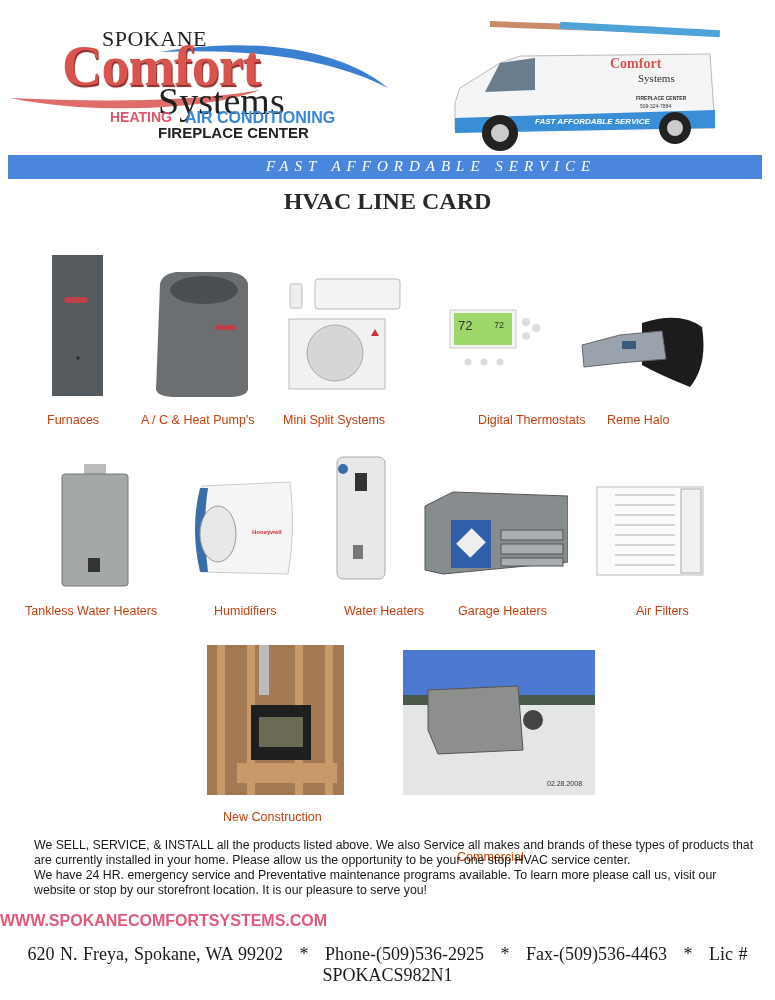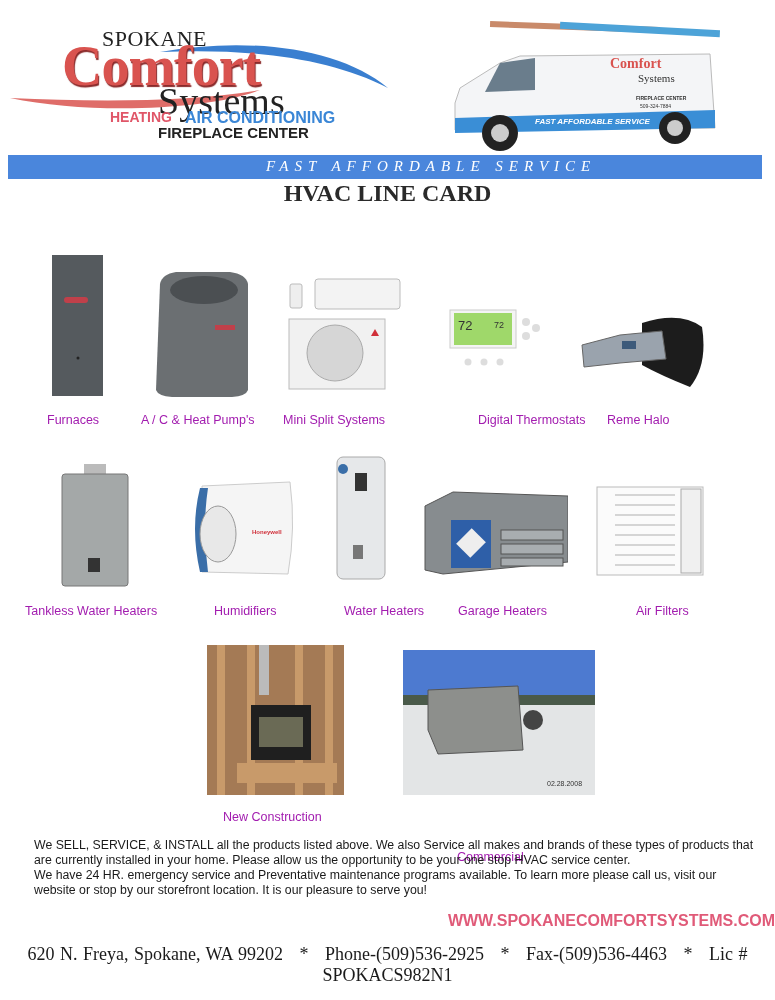--- a/index.html
+++ b/index.html
@@ -12,25 +12,25 @@
   .logo .comfort{position:absolute;left:52px;top:18px;font-family:"Liberation Serif",serif;font-weight:bold;font-size:56px;color:#d9534f;letter-spacing:-1px;text-shadow:1px 2px 1px #8a2a2a;line-height:1;}
   .logo .systems{position:absolute;left:148px;top:62px;font-family:"Liberation Serif",serif;font-size:38px;color:#222;line-height:1;}
   .logo .heating{position:absolute;left:100px;top:89px;font-weight:bold;font-size:14px;color:#e05668;}
   .logo .aircond{position:absolute;left:175px;top:89px;font-weight:bold;font-size:16px;color:#3a86d6;}
   .logo .fireplace{position:absolute;left:148px;top:104px;font-weight:bold;font-size:15px;color:#222;}
   
   .van{left:440px;top:18px;width:290px;height:140px;}
   
   .banner{left:8px;top:155px;width:754px;height:24px;background:#4a86dc;}
   .banner span{position:absolute;left:258px;top:3px;font-family:"Liberation Serif",serif;font-style:italic;font-size:15px;color:#fff;letter-spacing:6px;}
-  .title{left:0;top:180px;width:775px;text-align:center;font-family:"Liberation Serif",serif;font-weight:bold;font-size:24px;color:#2a2a2a;}
+  .title{left:0;top:188px;width:775px;text-align:center;font-family:"Liberation Serif",serif;font-weight:bold;font-size:24px;color:#2a2a2a;}
   .prod{position:absolute;}
-  .label{position:absolute;font-size:12.5px;color:#a21caf;white-space:nowrap;}
+  .label{position:absolute;font-size:12.5px;color:#c2410c;white-space:nowrap;}
   .para{left:34px;top:838px;width:720px;font-size:12.3px;line-height:15px;color:#1a1a1a;}
-  .url{left:0;top:912px;width:775px;text-align:right;font-weight:bold;font-size:16px;color:#e05a78;}
+  .url{left:0;top:912px;width:775px;text-align:left;font-weight:bold;font-size:16px;color:#e05a78;}
   .addr{left:0;top:944px;width:775px;text-align:center;font-family:"Liberation Serif",serif;font-size:18px;color:#1a1a1a;word-spacing:1px;}
 </style>
 </head>
 <body>
 
 <div class="abs logo">
   <svg class="swoosh" viewBox="0 0 380 70">
     <path d="M0,58 C80,75 200,70 250,50 C180,62 90,62 0,58Z" fill="#d9534f" opacity="0.85"></path>
     <path d="M150,12 C240,-4 330,8 378,48 C320,18 240,8 150,12Z" fill="#3a7fd0"></path>
   </svg>

